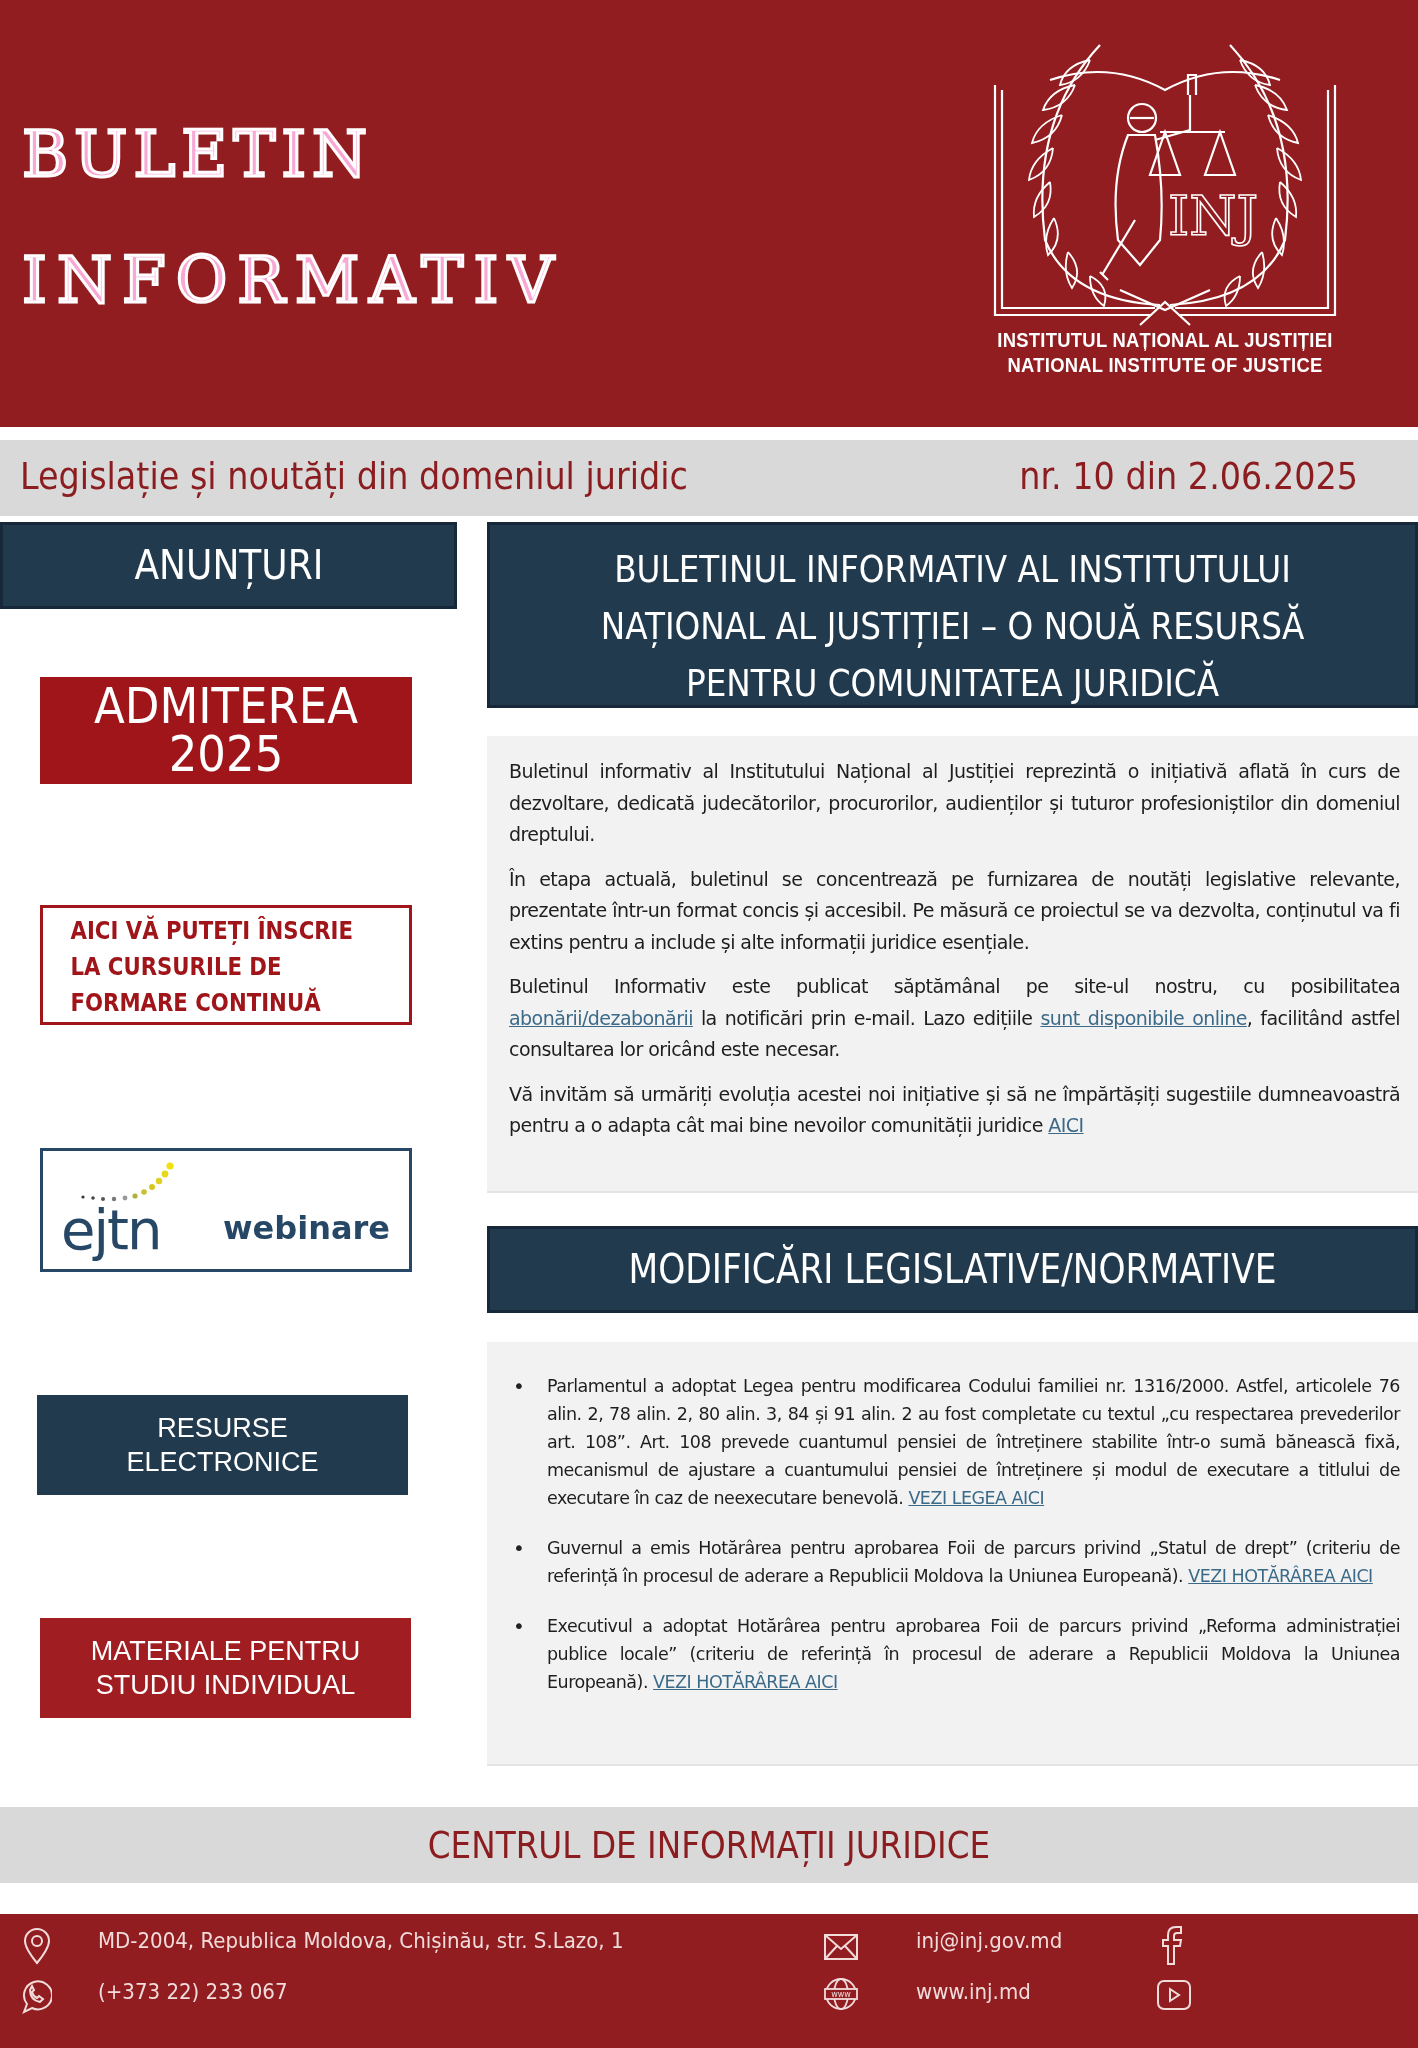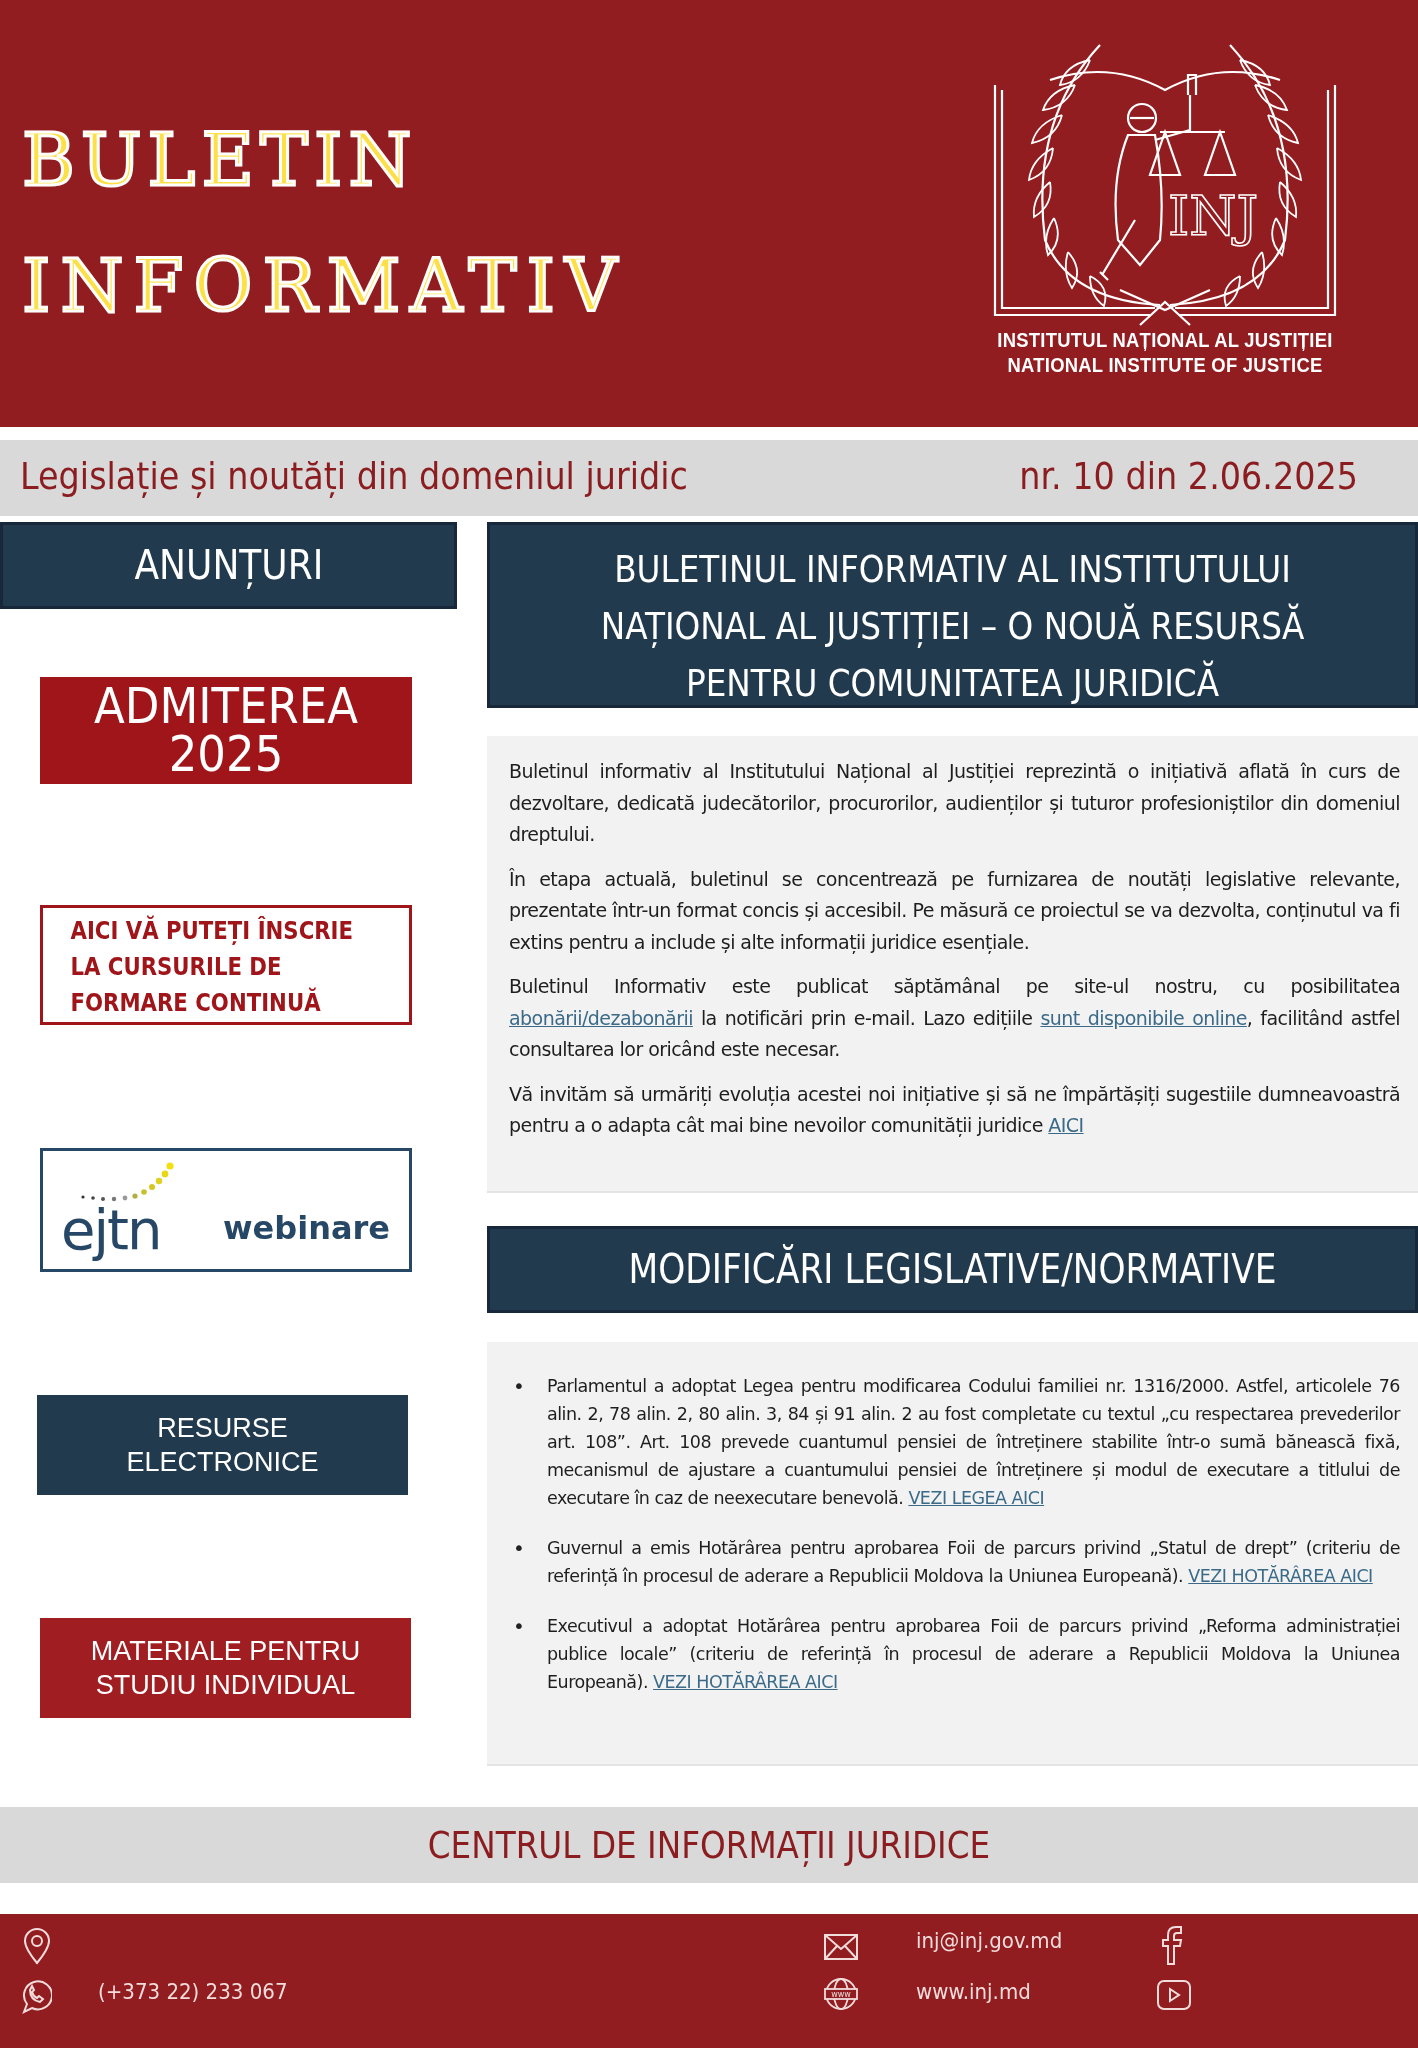--- a/index.html
+++ b/index.html
@@ -1,21 +1,21 @@
 <!DOCTYPE html>
 <html><head>
   <meta charset="utf-8">
   <style>
     * { margin: 0; padding: 0; box-sizing: border-box; }
     html, body { width: 1418px; height: 2048px; background: #ffffff; overflow: hidden; }
     body { position: relative; font-family: "Liberation Sans", sans-serif; color: #222; }
 
     .header { position: absolute; left: 0; top: 0; width: 1418px; height: 427px; background: #921d20; }
-    .title-line { position: absolute; left: 22px; font-family: "DejaVu Serif", serif; color: #fde047;
-      font-size: 72px; letter-spacing: 6px; -webkit-text-stroke: 3px #ffffff; font-weight: normal; }
+    .title-line { position: absolute; left: 22px; font-family: "DejaVu Serif", serif; color: #f9a8d4;
+      font-size: 63px; letter-spacing: 6px; -webkit-text-stroke: 3px #ffffff; font-weight: normal; }
     .title-1 { top: 118px; }
     .title-2 { top: 244px; letter-spacing: 10px; text-align: center; }
 
     .logo { position: absolute; left: 990px; top: 40px; width: 350px; height: 290px; }
     .logo-caption { position: absolute; left: 965px; top: 328px; width: 400px; text-align: center; color: #fff;
       font-family: "Liberation Sans", sans-serif; font-weight: bold; font-size: 20px; line-height: 25px; letter-spacing: 0.3px; transform: scaleX(0.92); }
 
     .subbar { position: absolute; left: 0; top: 440px; width: 1418px; height: 76px; background: #d9d9d9; }
     .subbar-left { position: absolute; left: 20px; top: 14px; font-size: 38px; color: #8b1c1f; font-family: "DejaVu Sans", sans-serif; font-weight: normal; transform: scaleX(0.88); transform-origin: left center; }
     .subbar-right { position: absolute; right: 60px; top: 14px; font-size: 38px; color: #8b1c1f; font-family: "DejaVu Sans", sans-serif; transform: scaleX(0.88); transform-origin: right center; }
@@ -205,20 +205,21 @@
   </div>
 </div>
 
 <div class="centru"><span>CENTRUL DE INFORMAȚII JURIDICE</span></div>
 
 <div class="footer">
   <svg class="f-icon" style="left:20px; top:12px;" viewBox="0 0 34 40" fill="none" stroke="#f1dcdc" stroke-width="2">
     <path d="M17 37 C8 26 5 20 5 15 A12 12 0 0 1 29 15 C29 20 26 26 17 37 Z"></path>
     <circle cx="17" cy="15" r="5"></circle>
   </svg>
+  <div class="f-item" style="left:98px; top:14px;"><span>MD-2004, Republica Moldova, Chișinău, str. S.Lazo, 1</span></div>
 
   <svg class="f-icon" style="left:18px; top:62px;" viewBox="0 0 34 40" fill="none" stroke="#f1dcdc" stroke-width="2">
     <path d="M6 36 L9 28 A14 14 0 1 1 14 32 Z"></path>
     <path d="M12 14 q0 10 10 12 l3 -3 l-4 -3 l-2 2 q-4 -2 -5 -6 l2 -2 l-2 -4 Z"></path>
   </svg>
   <div class="f-item" style="left:98px; top:65px;"><span>(+373 22) 233 067</span></div>
 
   <svg class="f-icon" style="left:823px; top:18px; width:36px; height:30px;" viewBox="0 0 36 30" fill="none" stroke="#f1dcdc" stroke-width="2">
     <rect x="2" y="3" width="32" height="24"></rect>
     <path d="M2 3 L18 17 L34 3 M2 27 L14 14 M34 27 L22 14"></path>

